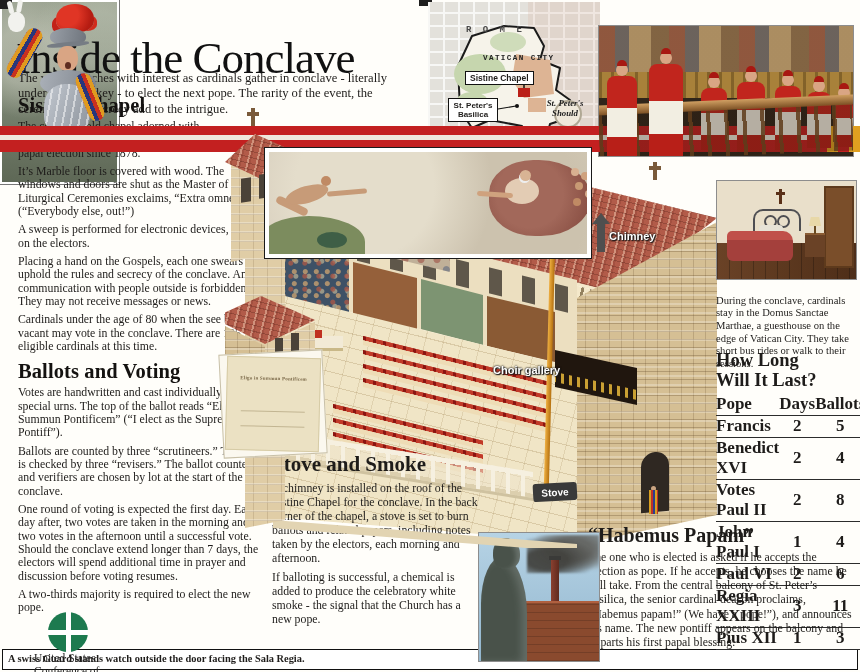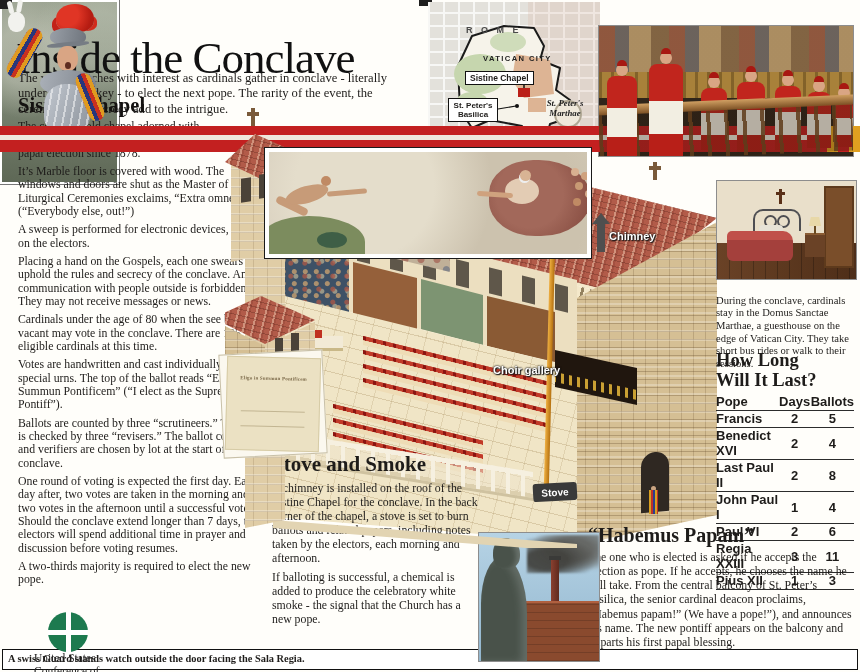--- a/index.html
+++ b/index.html
@@ -18,21 +18,21 @@
 
   
   .regmark{position:absolute;background:#1e1e1e;}
 
   
   #map{position:absolute;left:428px;top:2px;width:172px;height:142px;
        background:repeating-linear-gradient(90deg,#f7f7f5 0 2px,rgba(0,0,0,0) 2px 15px),
                   repeating-linear-gradient(0deg,#f7f7f5 0 2px,rgba(0,0,0,0) 2px 13px),#e3e1db;}
   #map .pinkzone{position:absolute;right:0;top:0;width:42%;height:100%;background:rgba(214,172,150,.22);}
   #map svg{position:absolute;inset:0;}
-  .maplabel{position:absolute;font-family:Liberation Sans, sans-serif;color:#222;}
+  .maplabel{position:absolute;font-family:Liberation Mono, monospace;color:#222;}
   .lab-rome{left:38px;top:23px;font-size:9px;font-weight:bold;letter-spacing:3px;color:#4a4a4a;}
   .lab-vc{left:55px;top:52px;font-size:7.6px;font-weight:bold;letter-spacing:1.4px;}
   .mapbox{position:absolute;background:#fff;border:1.3px solid #111;font-family:"Liberation Sans",sans-serif;
           font-weight:bold;text-align:center;}
   .box-sistine{left:37px;top:69px;font-size:8.5px;padding:1px 4px;}
   .box-basilica{left:20px;top:96px;width:46px;font-size:8px;padding:2px 1px;line-height:1.15;}
   .lab-square{left:110px;top:97px;width:54px;font-family:"Liberation Serif",serif;font-style:italic;font-weight:bold;
               font-size:8.8px;text-align:center;line-height:1.1;color:#222;position:absolute;}
 
   
@@ -188,21 +188,21 @@
   .ballot-front{position:absolute;inset:5px;background:#ebe1c3;border:1px solid #d6cba6;transform:rotate(1.5deg);}
   .ballot-text{position:absolute;left:0;right:0;top:20%;text-align:center;font-weight:bold;font-size:5px;color:#7a6848;letter-spacing:.2px;}
   .ballot-line{position:absolute;left:15%;width:70%;height:1px;background:#c2b592;}
 
   
   #domus-caption{position:absolute;left:716px;top:284px;width:142px;font-size:10.6px;line-height:1.2;}
   #howlong{position:absolute;left:716px;top:351px;width:140px;}
   #howlong h2{font-size:18.5px;line-height:1.06;margin:0 0 4px;white-space:pre-line;}
   #howlong .hl-intro{font-size:11px;line-height:1.15;margin:0 0 4px;}
   .hl-table{width:138px;border-collapse:collapse;}
-  .hl-table th,.hl-table td{font-family:Liberation Sans, sans-serif;font-size:13px;font-weight:bold;padding:0 0 1px;text-align:left;}
+  .hl-table th,.hl-table td{font-family:Liberation Serif, serif;font-size:17px;font-weight:bold;padding:0 0 1px;text-align:left;}
   .hl-table th:nth-child(2),.hl-table td:nth-child(2){text-align:center;width:32px;}
   .hl-table th:nth-child(3),.hl-table td:nth-child(3){text-align:center;width:40px;}
   .hl-table tr{border-bottom:1.4px solid #2c2c2c;}
 
   #habemus{position:absolute;left:588px;top:524px;width:268px;}
   #habemus h2{font-size:20px;margin:0 0 3px;}
   #habemus p{font-size:11.8px;line-height:1.2;margin:0;}
 
   #stovesmoke{position:absolute;left:272px;top:452px;width:206px;}
   #stovesmoke h2{font-size:21px;margin:0 0 5px;}
@@ -232,20 +232,21 @@
   <h1 id="page-title">Inside the Conclave</h1>
   <p id="intro">The world watches with interest as cardinals gather in conclave - literally under lock and key - to elect the next pope. The rarity of the event, the ceremony and secrecy add to the intrigue.</p>
 
   <div class="leftcol">
     <h2>Sistine Chapel</h2>
     <p>The centuries-old chapel adorned with Michaelangelo’s frescoes has been the site of every papal election since 1878.</p>
     <p>It’s Marble floor is covered with wood. The windows and doors are shut as the Master of Papal Liturgical Ceremonies exclaims, “Extra omnes!” (“Everybody else, out!”)</p>
     <p>A sweep is performed for electronic devices, even on the electors.</p>
     <p>Placing a hand on the Gospels, each one swears to uphold the rules and secrecy of the conclave. Any communication with people outside is forbidden. They may not receive messages or news.</p>
     <p>Cardinals under the age of 80 when the see became vacant may vote in the conclave. There are 135 eligible cardinals at this time.</p>
+    <h2>Ballots and Voting</h2>
     <p>Votes are handwritten and cast individually into special urns.  The top of the ballot reads “Eligo in Summun Pontificem” (“I elect as the Supreme Pontiff”).</p>
     <p>Ballots are counted by three “scrutineers.” The work is checked by three “revisers.” The ballot counters and verifiers are chosen by lot at the start of the conclave.</p>
     <p>One round of voting is expected the first day. Each day after, two votes are taken in the morning and two votes in the afternoon until a successful vote. Should the conclave extend longer than 7 days, the electors will spend additional time in prayer and discussion before voting resumes.</p>
     <p>A two-thirds majority is required to elect the new pope.</p>
   </div>
 
   <div id="map">
     <div class="pinkzone"></div>
     <svg viewBox="0 0 172 142" width="172" height="142">
       <polygon points="30,64 44,34 76,24 106,26 116,44 112,58 132,66 128,88 142,98 140,116 122,122 118,136 98,138 94,124 62,118 44,126 32,108" fill="#f6f3ea" stroke="#1a1a1a" stroke-width="2" stroke-linejoin="round"></polygon>
@@ -257,21 +258,21 @@
       <circle cx="140" cy="112" r="13" fill="#efe8da" stroke="#b0a894" stroke-width="2"></circle>
       <line x1="96" y1="82" x2="96" y2="90" stroke="#111" stroke-width="1.5"></line>
       <line x1="70" y1="107" x2="88" y2="104" stroke="#111" stroke-width="1.2"></line>
       <circle cx="89" cy="104" r="2" fill="#111"></circle>
       <rect x="90" y="86" width="12" height="9" fill="#bb1f18"></rect>
     </svg>
     <div class="maplabel lab-rome">R O M E</div>
     <div class="maplabel lab-vc">VATICAN CITY</div>
     <div class="mapbox box-sistine">Sistine Chapel</div>
     <div class="mapbox box-basilica">St. Peter's Basilica</div>
-    <div class="lab-square">St. Peter's Marthae</div>
+    <div class="lab-square">St. Peter's Should</div>
   </div>
 
   <div id="photo-cardinals" class="photo">
     <div class="pc-fresco"></div>
     <div class="pc-gold"></div>
     <div class="pc-spindles"></div>
     <div class="cfig c3"></div>
     <div class="cfig c4"></div>
     <div class="cfig c5"></div>
     <div class="cfig c6"></div>
@@ -423,21 +424,21 @@
           <td>Francis</td>
           <td>2</td>
           <td>5</td>
         </tr>
         <tr>
           <td>Benedict XVI</td>
           <td>2</td>
           <td>4</td>
         </tr>
         <tr>
-          <td>Last Paul II</td>
+          <td>Votes Paul II</td>
           <td>2</td>
           <td>8</td>
         </tr>
         <tr>
           <td>John Paul I</td>
           <td>1</td>
           <td>4</td>
         </tr>
         <tr>
           <td>Paul VI</td>

